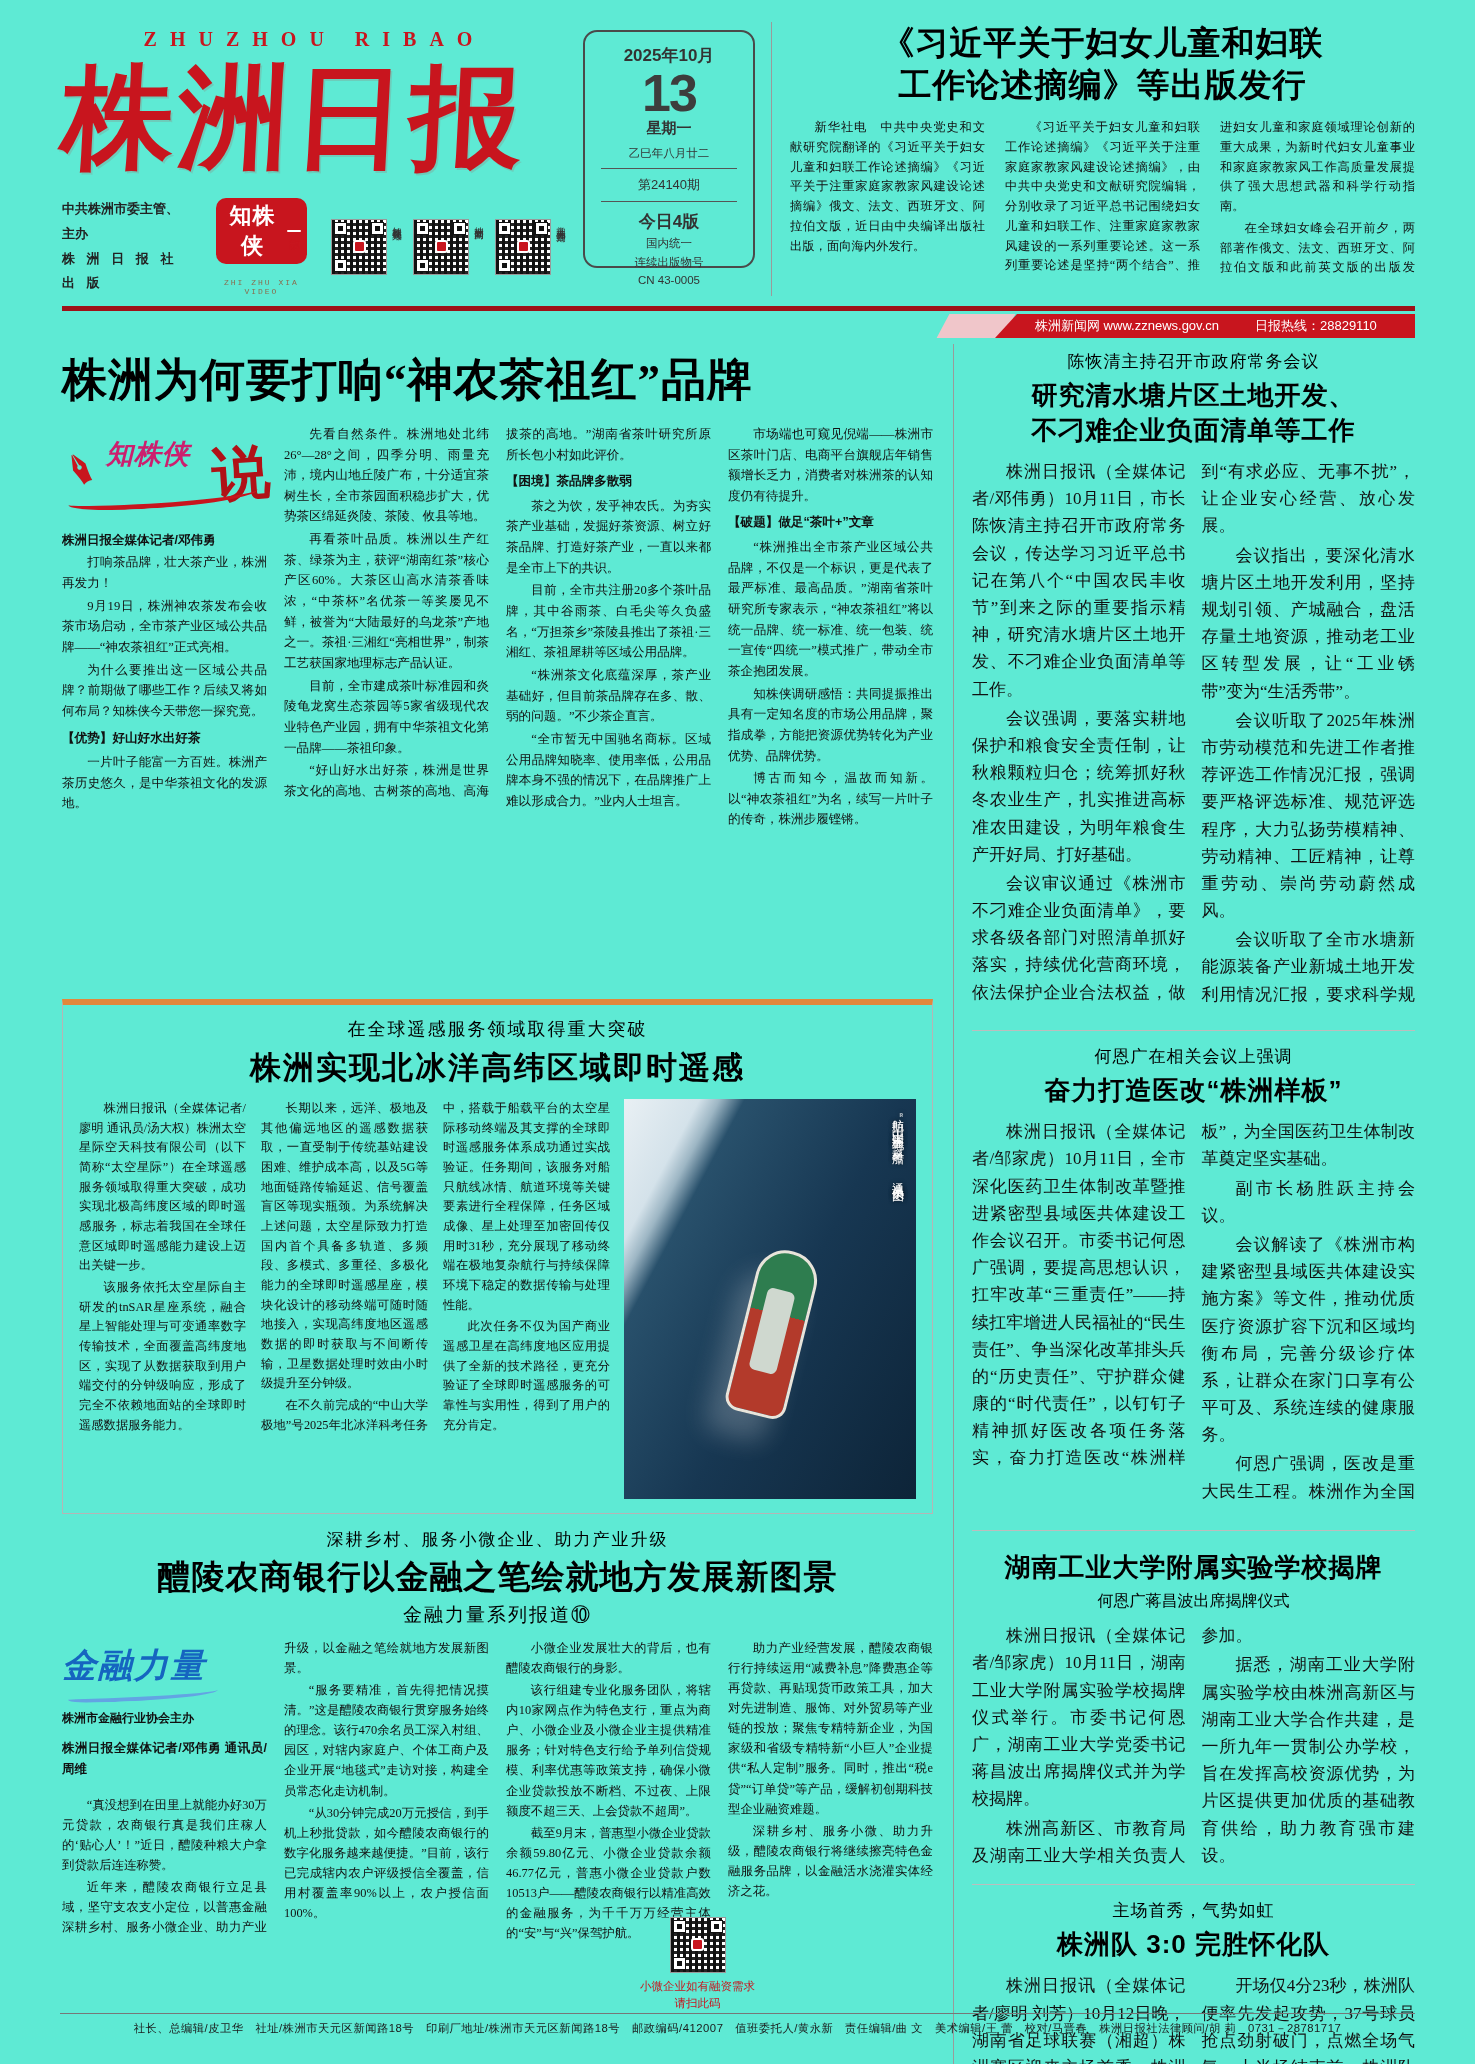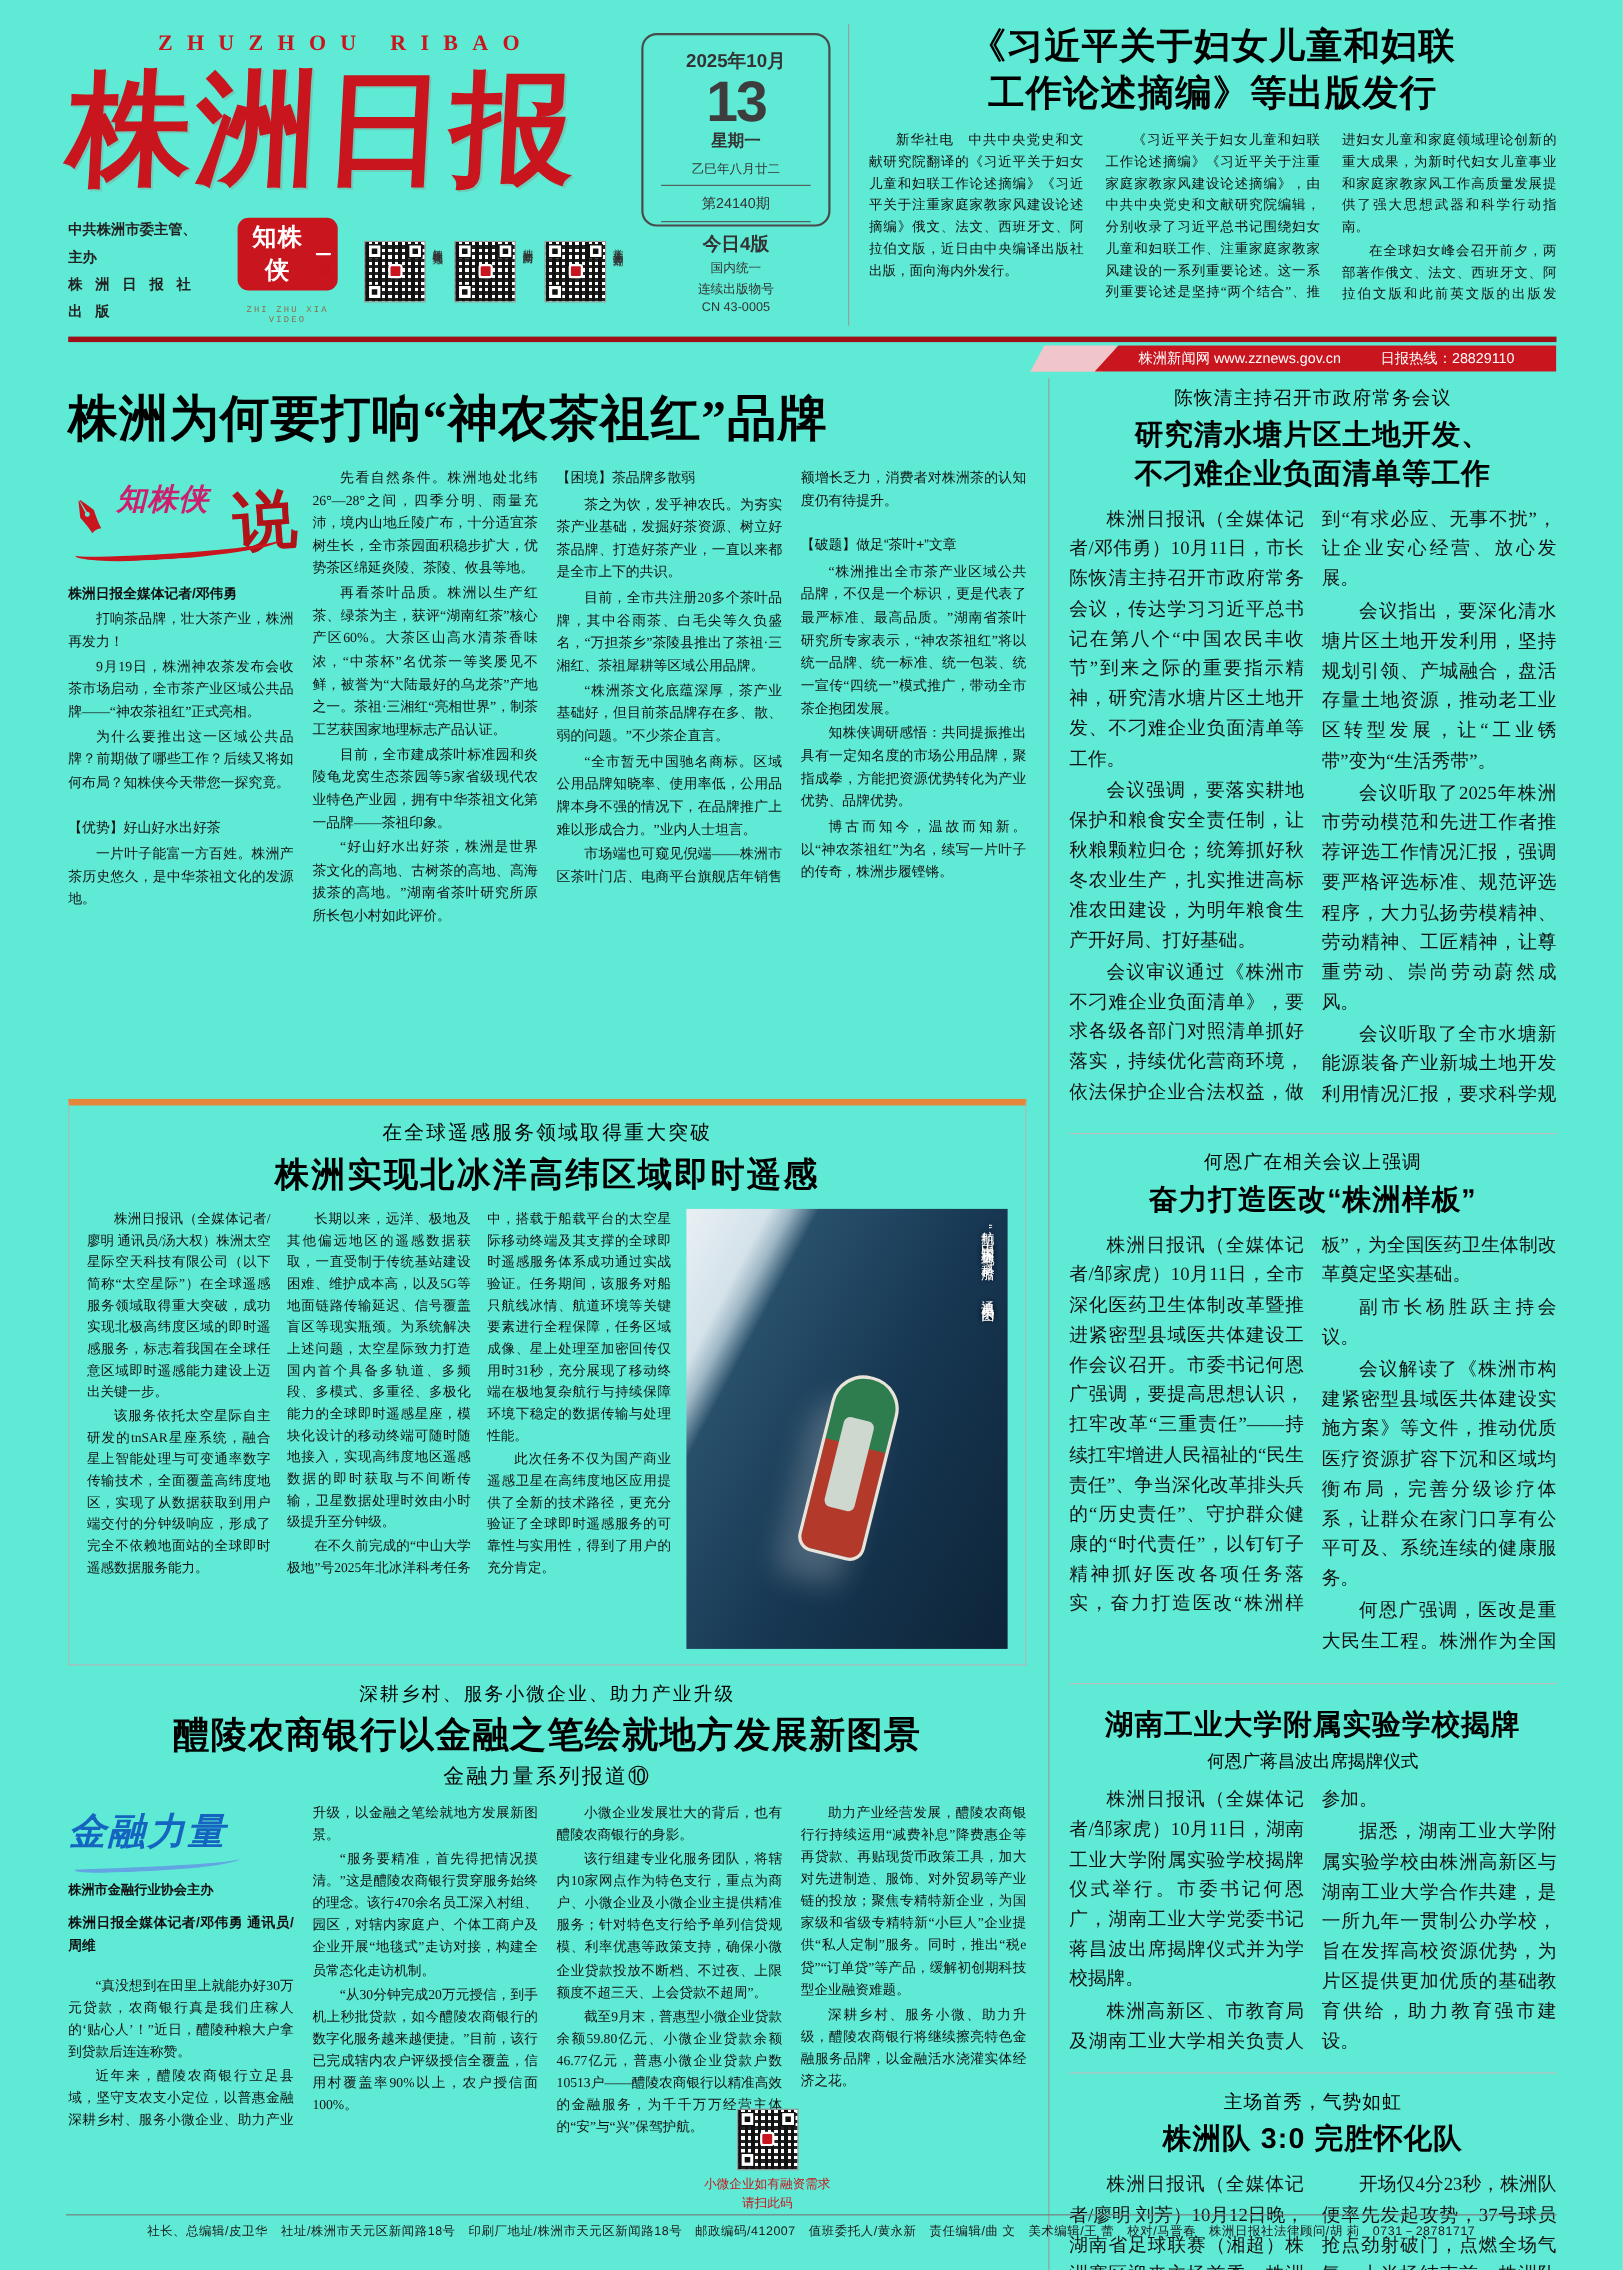--- a/index.html
+++ b/index.html
@@ -23,21 +23,21 @@
   .qr-unit { display:flex; align-items:flex-start; gap:3px; }
   .qr { width:56px; height:56px; position:relative; border:1px solid #999;
         background:
           repeating-linear-gradient(0deg, rgba(17,17,17,.92) 0 3px, transparent 3px 6px),
           repeating-linear-gradient(90deg, #111 0 3px, #fff 3px 6px); }
   .qr i { position:absolute; width:13px; height:13px; background:#111; box-shadow:inset 0 0 0 3px #fff; border:1px solid #111; }
   .qr i.tl { top:2px; left:2px; } .qr i.tr { top:2px; right:2px; } .qr i.bl { bottom:2px; left:2px; }
   .qr b { position:absolute; inset:0; margin:auto; width:13px; height:13px; background:#c8151e; border:2px solid #fff; border-radius:3px; }
   .qr-label { writing-mode:vertical-rl; font-size:9.5px; color:#333; letter-spacing:1px; }
 
-  .datebox { border:2px solid #4a4a4a; border-radius:14px; padding:12px 10px 8px; text-align:center; color:#333; height:176px; margin-top:8px; }
+  .datebox { border:2px solid #4a4a4a; border-radius:14px; padding:12px 10px 8px; text-align:center; color:#333; height:238px; margin-top:8px; }
   .db-ym { font-size:17px; font-weight:bold; }
   .db-day { font-size:52px; font-weight:bold; line-height:1; letter-spacing:-2px; color:#3d3d3d; }
   .db-week { font-size:15px; font-weight:bold; margin-bottom:6px; }
   .db-line { border-top:1px solid #555; margin:5px 6px; }
   .db-sm { font-size:11.5px; padding:2px 0; }
   .db-issue { font-size:13px; padding:2px 0; }
   .db-pages { font-size:17px; font-weight:bold; padding:3px 0 1px; }
 
   .top-article { border-left:1px solid #9a9a9a; padding-left:18px; }
   .ta-title { text-align:center; font-weight:bold; font-size:33px; line-height:1.28; letter-spacing:1px; color:#000; font-family:"Liberation Serif", serif; }
@@ -51,21 +51,21 @@
 
   
   .main { display:grid; grid-template-columns:1fr 462px; column-gap:20px; margin-top:8px; }
   .main-right { border-left:1px solid #9a9a9a; padding-left:18px; }
 
   .main-headline { font-size:45px; font-weight:bold; letter-spacing:1px; color:#000; margin:6px 0 14px; font-family:"Liberation Serif", serif; white-space:nowrap; }
 
   .cols { text-align:justify; font-family:"Liberation Serif", serif; color:#111; }
   .article4 { column-count:4; column-gap:17px; font-size:12.6px; line-height:1.64; height:565px; overflow:hidden; }
   .cols p { margin-bottom:2px; }
-  .cols p.sec { text-indent:0; font-weight:normal; font-family:"Liberation Sans", sans-serif; margin:20px 0 4px; }
+  .cols p.sec { text-indent:0; font-weight:bold; font-family:"Liberation Sans", sans-serif; margin:6px 0 4px; }
   .byline { font-size:12.5px; font-weight:bold; font-family:"Liberation Sans", sans-serif; margin:10px 0 12px; text-indent:0 !important; }
 
   
   .zzx { break-inside:avoid; width:100%; height:96px; position:relative; margin-bottom:6px; }
   .zzx-pen { position:absolute; left:0; top:6px; font-size:46px; color:#c8151e; transform:rotate(-120deg); }
   .zzx-cn { position:absolute; left:44px; top:8px; font-size:27px; font-weight:bold; color:#cc1f6e; font-style:italic; letter-spacing:1px; }
   .zzx-shuo { position:absolute; left:150px; top:2px; font-size:58px; font-weight:bold; color:#b01217; font-family:"DejaVu Serif", serif; transform:rotate(-4deg); }
   .zzx-swoosh { position:absolute; left:6px; top:62px; width:190px; height:22px; border-bottom:5px solid #c8151e; border-radius:0 0 70% 40%; transform:rotate(-3deg); }
 
   

